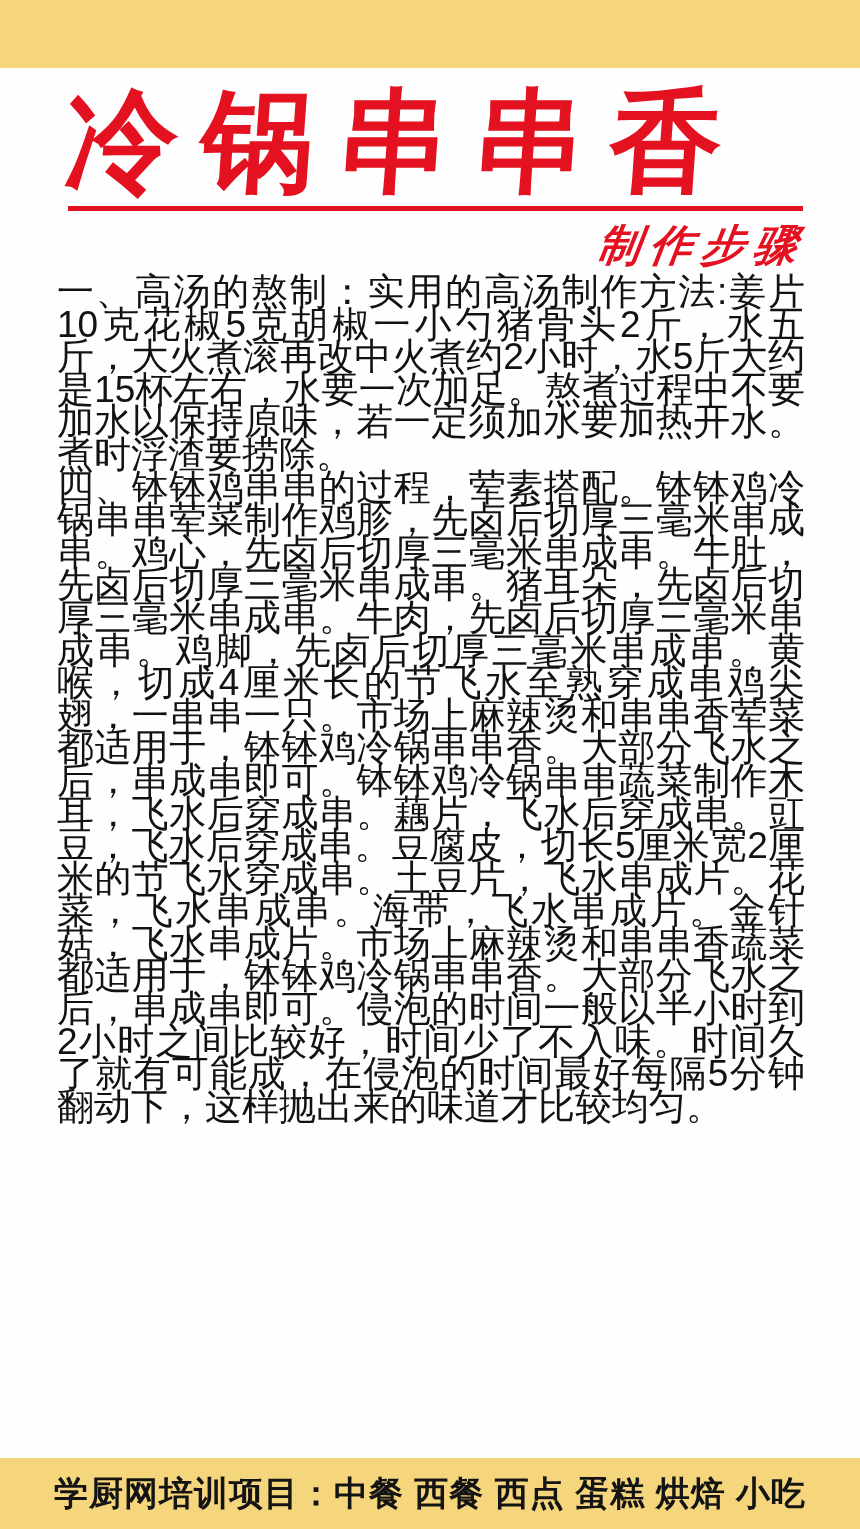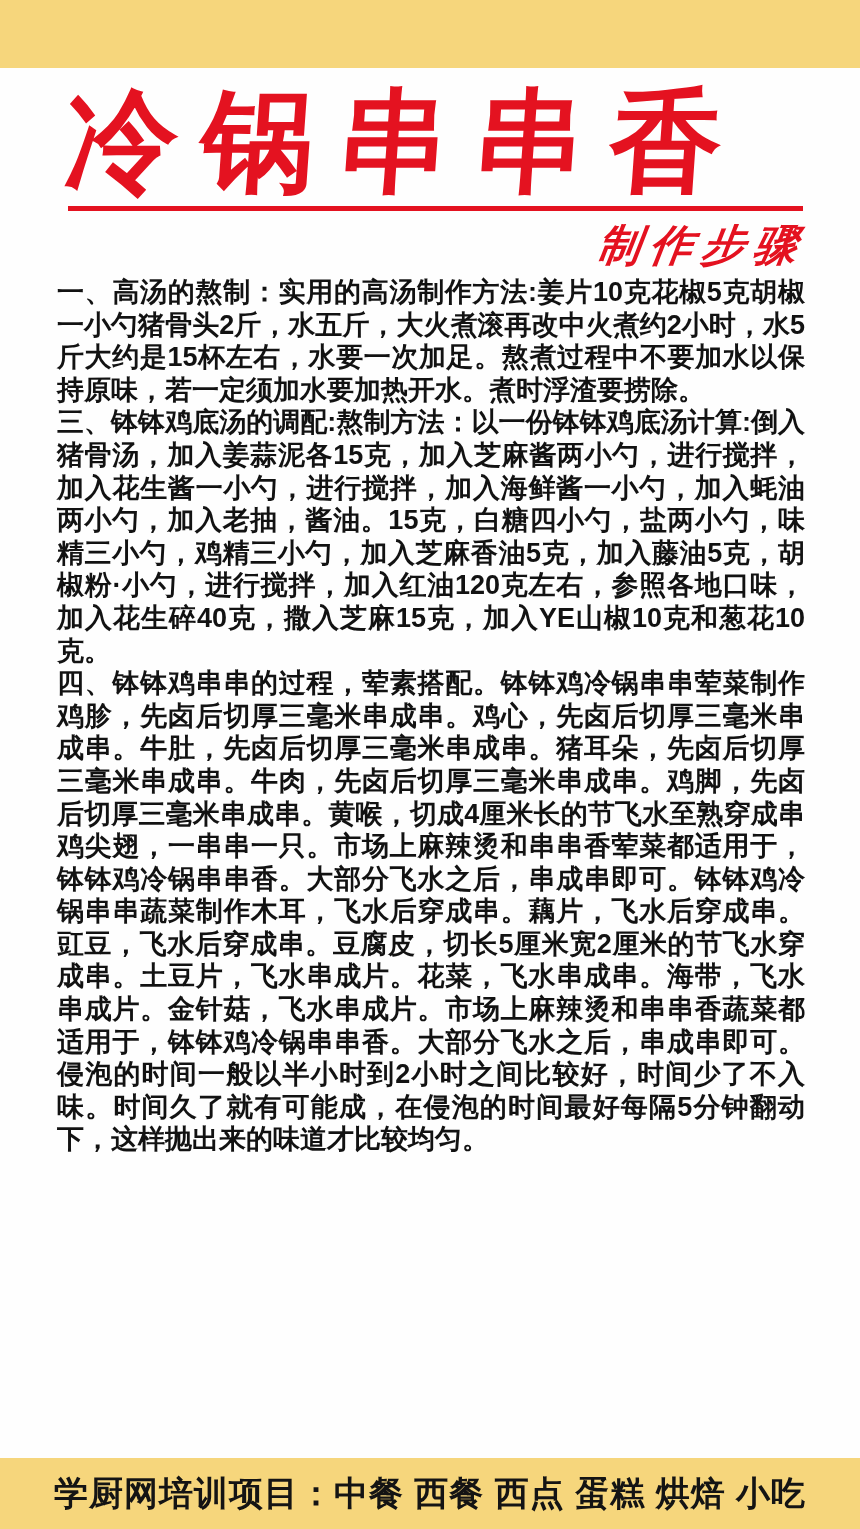--- a/index.html
+++ b/index.html
@@ -76,23 +76,23 @@
     white-space: nowrap;
     transform: skewX(-8deg);
     transform-origin: right bottom;
   }
   .recipe-body {
     position: absolute;
     top: 276px;
     left: 57px;
     width: 748px;
     color: #121212;
-    font-size: 27px;
+    font-size: 37px;
     line-height: 32.6px;
-    font-weight: 700;
+    font-weight: 400;
     text-align: justify;
     text-justify: inter-character;
   }
   .recipe-body p {
     margin: 0;
   }
 </style>
 </head>
 <body>
 
@@ -101,21 +101,20 @@
   <div class="band band-top"></div>
 
   <h1 class="main-title">冷锅串串香</h1>
 
   <div class="title-underline"></div>
 
   <h2 class="subtitle">制作步骤</h2>
 
   <div class="recipe-body">
     <p>一、高汤的熬制：实用的高汤制作方法:姜片10克花椒5克胡椒一小勺猪骨头2斤，水五斤，大火煮滚再改中火煮约2小时，水5斤大约是15杯左右，水要一次加足。熬煮过程中不要加水以保持原味，若一定须加水要加热开水。煮时浮渣要捞除。</p>
-    <p>三、钵钵鸡底汤的调配:熬制方法：以一份钵钵鸡底汤计算:倒入猪骨汤，加入姜蒜泥各15克，加入芝麻酱两小勺，进行搅拌，加入花生酱一小勺，进行搅拌，加入海鲜酱一小勺，加入蚝油两小勺，加入老抽，酱油。15克，白糖四小勺，盐两小勺，味精三小勺，鸡精三小勺，加入芝麻香油5克，加入藤油5克，胡椒粉·小勺，进行搅拌，加入红油120克左右，参照各地口味，加入花生碎40克，撒入芝麻15克，加入YE山椒10克和葱花10克。</p>
     <p>四、钵钵鸡串串的过程，荤素搭配。钵钵鸡冷锅串串荤菜制作鸡胗，先卤后切厚三毫米串成串。鸡心，先卤后切厚三毫米串成串。牛肚，先卤后切厚三毫米串成串。猪耳朵，先卤后切厚三毫米串成串。牛肉，先卤后切厚三毫米串成串。鸡脚，先卤后切厚三毫米串成串。黄喉，切成4厘米长的节飞水至熟穿成串鸡尖翅，一串串一只。市场上麻辣烫和串串香荤菜都适用于，钵钵鸡冷锅串串香。大部分飞水之后，串成串即可。钵钵鸡冷锅串串蔬菜制作木耳，飞水后穿成串。藕片，飞水后穿成串。豇豆，飞水后穿成串。豆腐皮，切长5厘米宽2厘米的节飞水穿成串。土豆片，飞水串成片。花菜，飞水串成串。海带，飞水串成片。金针菇，飞水串成片。市场上麻辣烫和串串香蔬菜都适用于，钵钵鸡冷锅串串香。大部分飞水之后，串成串即可。侵泡的时间一般以半小时到2小时之间比较好，时间少了不入味。时间久了就有可能成，在侵泡的时间最好每隔5分钟翻动下，这样抛出来的味道才比较均匀。</p>
   </div>
 
   <div class="band band-bottom">
     <span class="footer-text">学厨网培训项目：中餐 西餐 西点 蛋糕 烘焙 小吃</span>
   </div>
 
 </div>
 
 </body></html>

